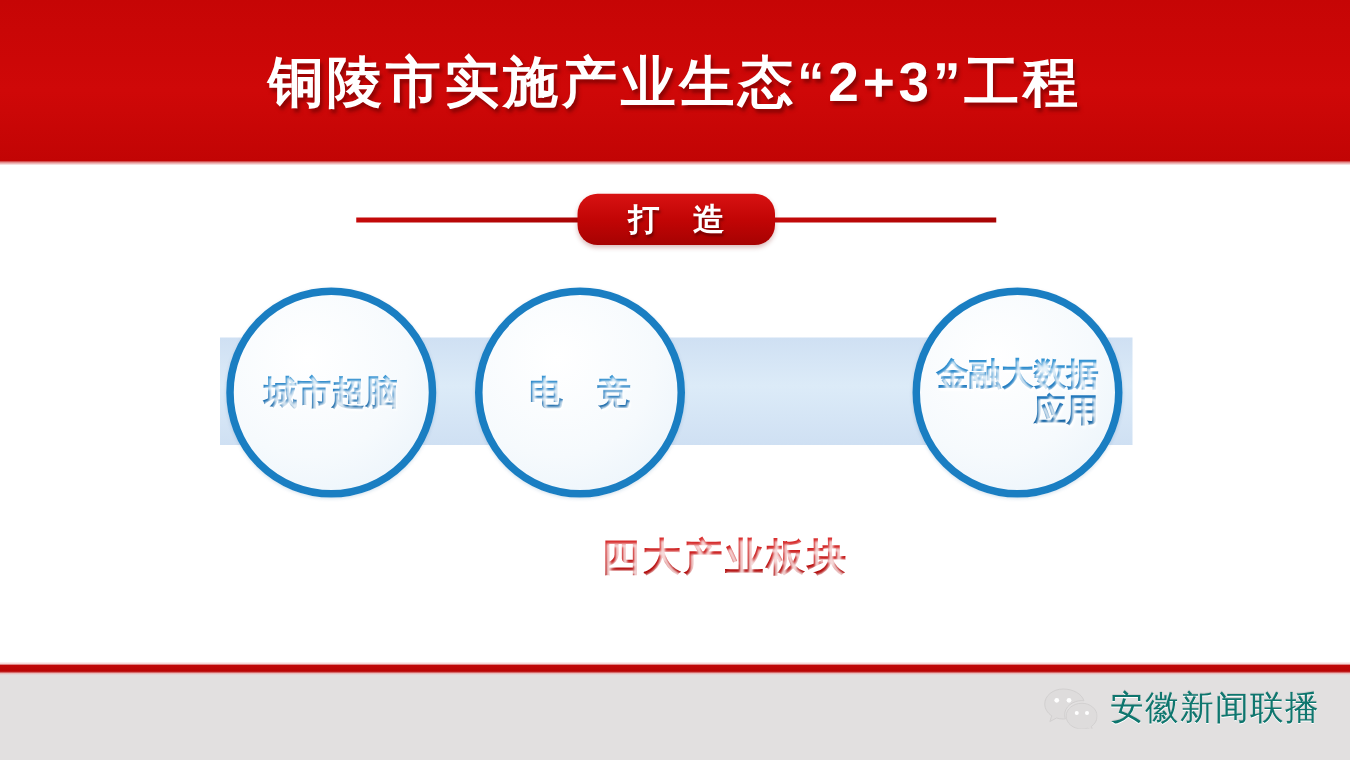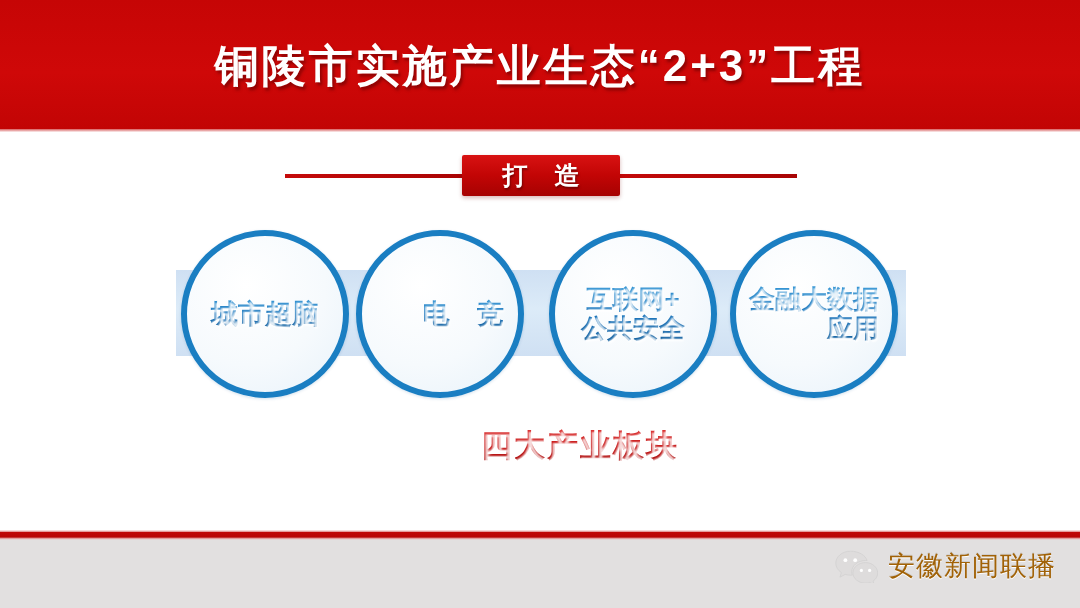--- a/index.html
+++ b/index.html
@@ -64,21 +64,21 @@
     background: linear-gradient(90deg, #c50a0a, #a80404);
   }
   #divider-line-left  { left: 285px; width: 185px; }
   #divider-line-right { left: 612px; width: 185px; }
   #pill-badge {
     position: absolute;
     left: 462px;
     top: 0;
     width: 158px;
     height: 41px;
-    border-radius: 2px;
+    border-radius: 16px;
     background: linear-gradient(180deg, #d81212 0%, #c20505 50%, #a60202 100%);
     box-shadow: 0 2px 4px rgba(120,0,0,0.28);
     display: flex;
     align-items: center;
     justify-content: center;
     color: #ffffff;
     font-size: 25px;
     font-weight: bold;
     letter-spacing: 10px;
     text-indent: 10px;
@@ -111,21 +111,21 @@
     border-radius: 50%;
     border: 6px solid #1a7ec2;
     background: radial-gradient(circle at 38% 32%, #ffffff 0%, #f6fafd 55%, #e8f2fa 100%);
     box-sizing: border-box;
     display: flex;
     align-items: center;
     justify-content: center;
     box-shadow: 0 1px 3px rgba(20,90,150,0.18);
   }
   #circle-0 { left: 181px; }
-  #circle-1 { left: 356px; justify-content: flex-end; }
+  #circle-1 { left: 380px; }
   #circle-2 { left: 549px; }
   #circle-3 { left: 730px; }
 
   .circle-label {
     font-size: 27px;
     font-weight: bold;
     line-height: 1.12;
     text-align: center;
     color: #1570b8;
     background: linear-gradient(180deg, #2f93d4 0%, #1570b8 55%, #0d5b9b 100%);
@@ -189,21 +189,21 @@
     right: 24px;
     top: 548px;
     display: flex;
     align-items: center;
     gap: 10px;
   }
   #wechat-icon { display: block; }
   #watermark-text {
     font-family: Liberation Serif, serif;
     font-size: 27px;
-    color: #a16207;
+    color: #0f766e;
     letter-spacing: 1px;
     text-shadow: 0 1px 0 #ffffff, 0 -1px 0 #cfcdcd;
     white-space: nowrap;
   }
 </style>
 </head>
 <body>
 
 <div id="slide">
 
@@ -221,24 +221,20 @@
   <div id="circles-row">
 
     <div id="circle-0" class="circle">
       <span class="circle-label">城市超脑</span>
     </div>
 
     <div id="circle-1" class="circle">
       <span class="circle-label">电 竞</span>
     </div>
 
-    <div id="circle-2" class="circle">
-      <span class="circle-label">互联网+
-公共安全</span>
-    </div>
 
     <div id="circle-3" class="circle">
       <span class="circle-label">金融大数据
 应用</span>
     </div>
 
   </div>
 
   <div id="caption">四大产业板块</div>
 

